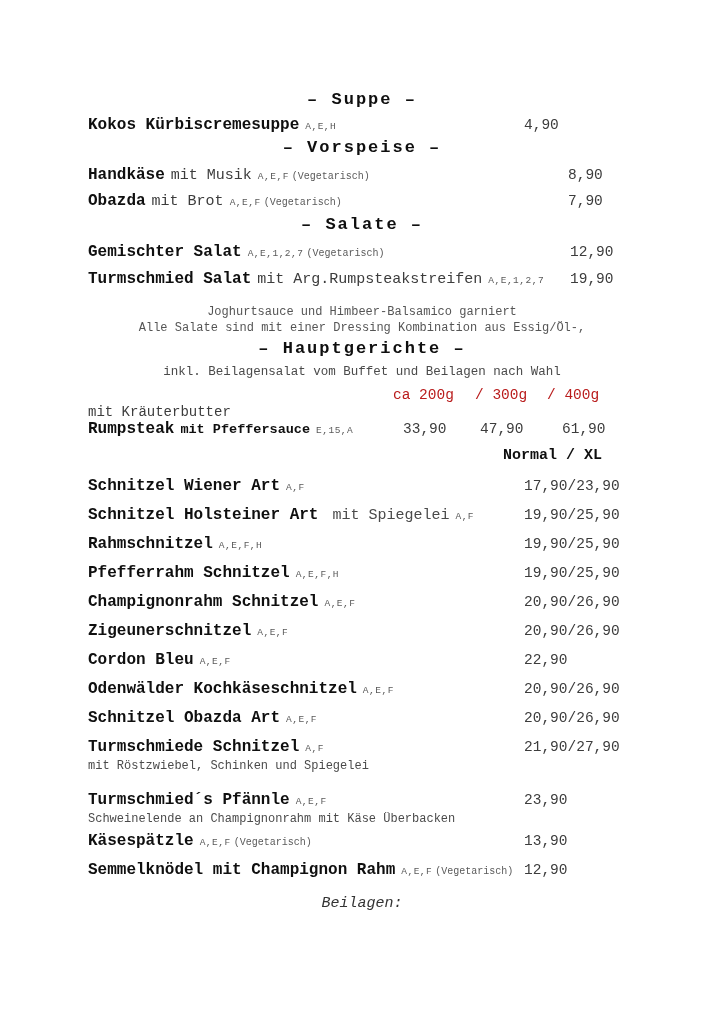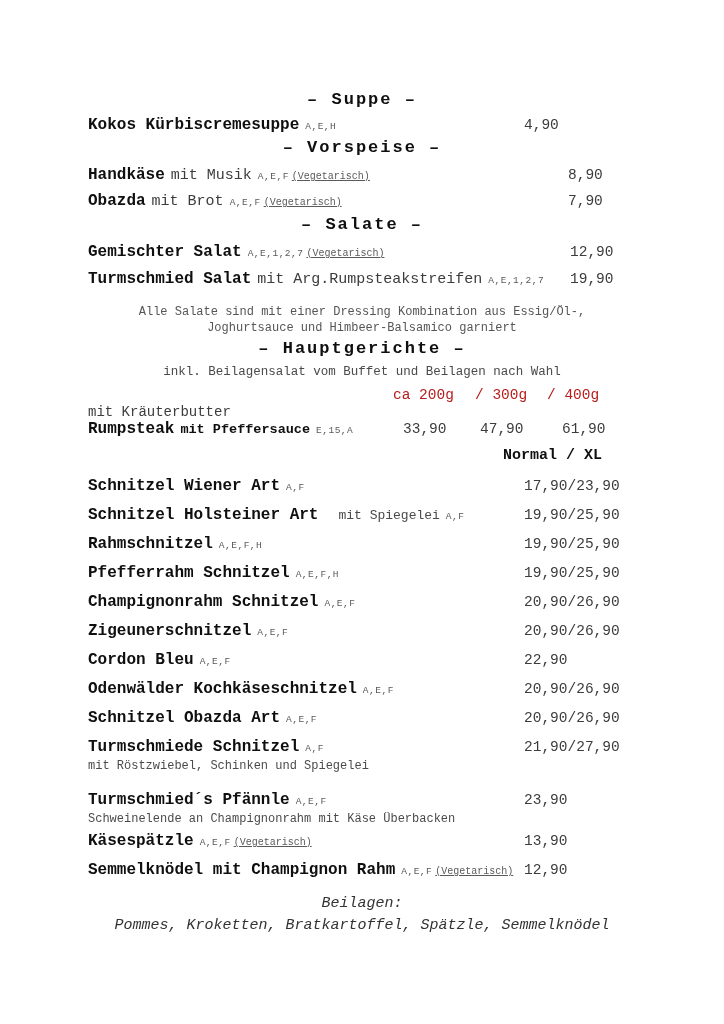--- a/index.html
+++ b/index.html
@@ -9,23 +9,23 @@
     overflow:hidden;position:relative;
     font-family:"Liberation Mono","DejaVu Sans Mono",monospace;
     color:#2b2b2b;
   }
   .content{padding:90px 88px 0 88px;}
   .h{font-size:17px;font-weight:700;letter-spacing:2px;text-align:center;color:#0f0f0f;line-height:20px;white-space:nowrap;}
   .row{position:relative;line-height:20px;white-space:nowrap;}
   .nm{font-size:16px;font-weight:700;color:#0f0f0f;}
   .nm2{font-size:13.5px;font-weight:700;color:#0f0f0f;margin-left:6px;}
   .sfx{font-size:15px;color:#3c3c3c;margin-left:6px;}
-  .sfx-sm{font-size:13px;color:#4a4a4a;margin-left:20px;}
+  .sfx-sm{font-size:15px;color:#4a4a4a;margin-left:14px;}
   .alg{font-size:9.5px;color:#5a5a5a;margin-left:6px;letter-spacing:.5px;}
-  .veg{font-size:10px;color:#5a5a5a;margin-left:3px;text-decoration:underline;}
+  .veg{font-size:10px;color:#5a5a5a;margin-left:3px;}
   .price{position:absolute;top:0;font-size:14.5px;color:#3c3c3c;}
   .p-main{left:436px;}
   .p-vor{left:480px;}
   .p-sal{left:482px;}
   .s1{left:315px;}
   .s2{left:392px;}
   .s3{left:474px;}
   .steak-row{line-height:18px;height:18px;}
   .weights{position:relative;height:18px;line-height:18px;font-size:14.5px;color:#b91c1c;white-space:nowrap;}
   .w1{position:absolute;left:305px;}
@@ -64,22 +64,22 @@
     <div class="h" style="margin-top:2px;">– Salate –</div>
     <div class="row" style="margin-top:7px;">
       <span class="nm">Gemischter Salat</span><span class="alg">A,E,1,2,7</span><span class="veg">(Vegetarisch)</span>
       <span class="price p-sal">12,90</span>
     </div>
     <div class="row" style="margin-top:5px;">
       <span class="nm">Turmschmied Salat</span><span class="sfx">mit Arg.Rumpsteakstreifen</span><span class="alg">A,E,1,2,7</span>
       <span class="price p-sal">19,90</span>
     </div>
     <div class="note" style="margin-top:13px;">
+      <div>Joghurtsauce und Himbeer-Balsamico garniert</div>
       <div>Alle Salate sind mit einer Dressing Kombination aus Essig/Öl-,</div>
-      <div>Joghurtsauce und Himbeer-Balsamico garniert</div>
     </div>
 
     <div class="h" style="margin-top:3px;">– Hauptgerichte –</div>
     <div class="subtitle" style="margin-top:5px;">inkl. Beilagensalat vom Buffet und Beilagen nach Wahl</div>
 
     <div class="weights" style="margin-top:5px;">
       <span class="w1">ca 200g</span>
       <span class="w2">/ 300g</span>
       <span class="w3">/ 400g</span>
     </div>
@@ -145,16 +145,15 @@
     <div class="row" style="margin-top:4px;">
       <span class="nm">Käsespätzle</span><span class="alg">A,E,F</span><span class="veg">(Vegetarisch)</span>
       <span class="price p-main">13,90</span>
     </div>
     <div class="row" style="margin-top:7px;">
       <span class="nm">Semmelknödel mit Champignon Rahm</span><span class="alg">A,E,F</span><span class="veg">(Vegetarisch)</span>
       <span class="price p-main">12,90</span>
     </div>
 
     <div class="footer-t" style="margin-top:12px;">Beilagen:</div>
-    <div class="footer-t" style="margin-top:2px;">Pommes, Kroketten, Bratkartoffel, Spätzle, Semmelknödel</div>
 
   </div>
 </div>
 
 </body></html>

